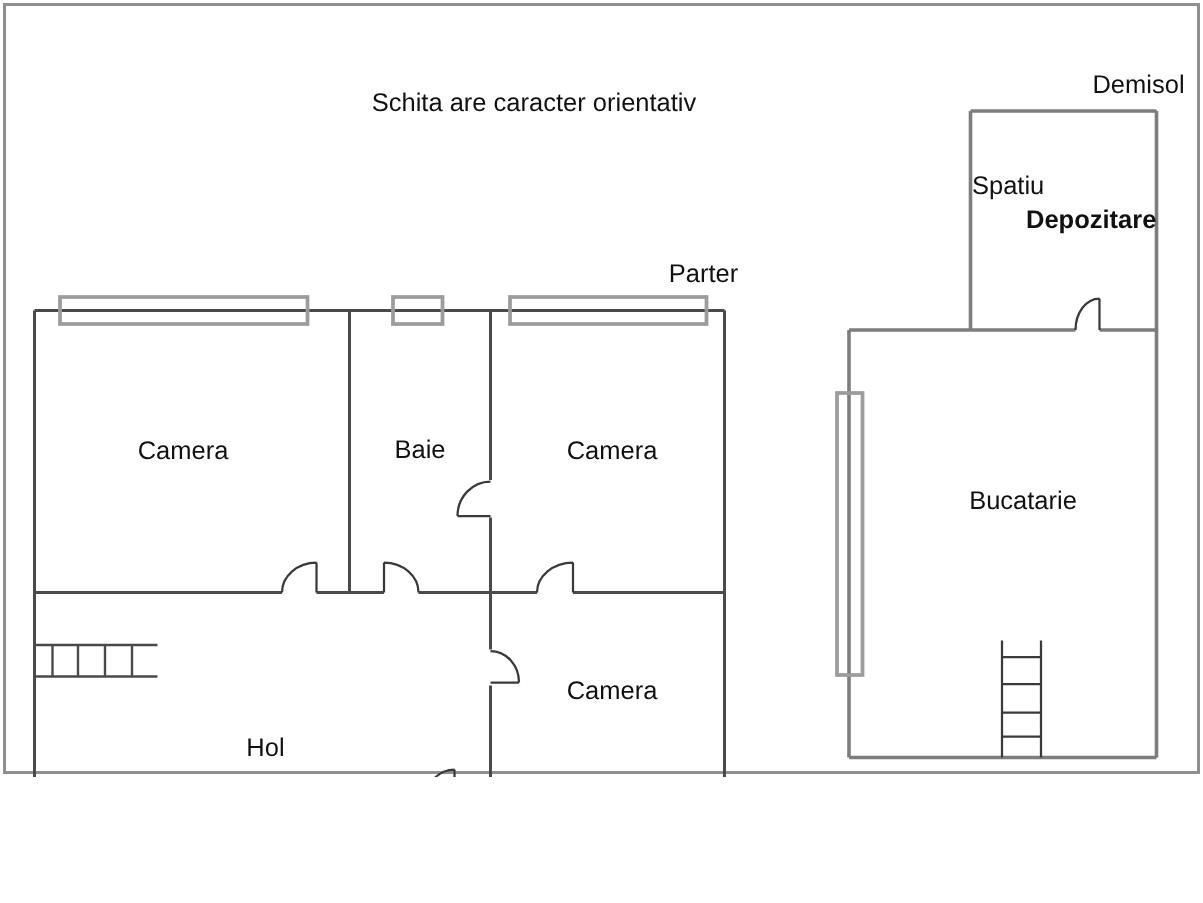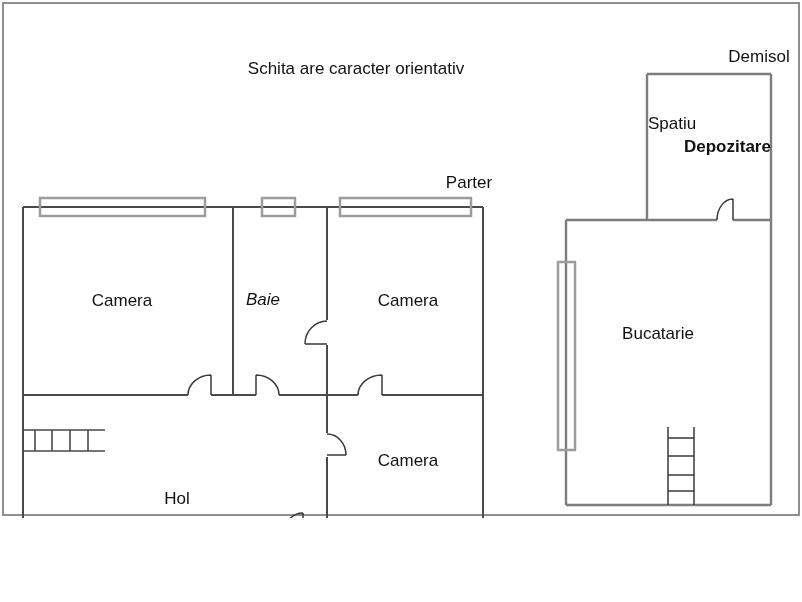--- a/index.html
+++ b/index.html
@@ -73,27 +73,27 @@
   </svg>
 
   <div class="label centered" style="left:356px;top:60px;">Schita are caracter orientativ</div>
 
   <div class="label centered" style="left:469px;top:174px;">Parter</div>
 
   <div class="label centered" style="left:759px;top:48px;">Demisol</div>
 
   <div class="label centered" style="left:122px;top:292px;">Camera</div>
 
-  <div class="label centered" style="left:263px;top:291px;font-style:italic;">Baie</div>
+  <div class="label centered" style="left:280px;top:291px;">Baie</div>
 
   <div class="label centered" style="left:408px;top:292px;">Camera</div>
 
   <div class="label centered" style="left:177px;top:490px;">Hol</div>
 
   <div class="label centered" style="left:408px;top:452px;">Camera</div>
 
   <div class="label" style="left:648px;top:115px;">Spatiu</div>
 
   <div class="label" style="left:684px;top:138px;font-weight:bold;">Depozitare</div>
 
-  <div class="label centered" style="left:658px;top:325px;">Bucatarie</div>
+  <div class="label centered" style="left:682px;top:325px;">Bucatarie</div>
 
 </div>
 
 </body></html>

